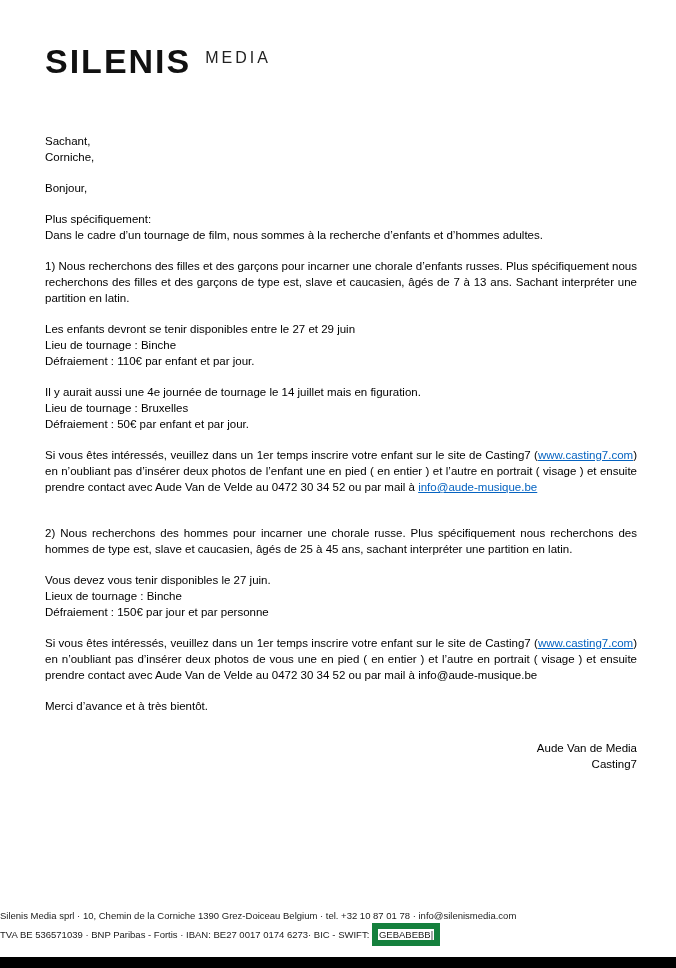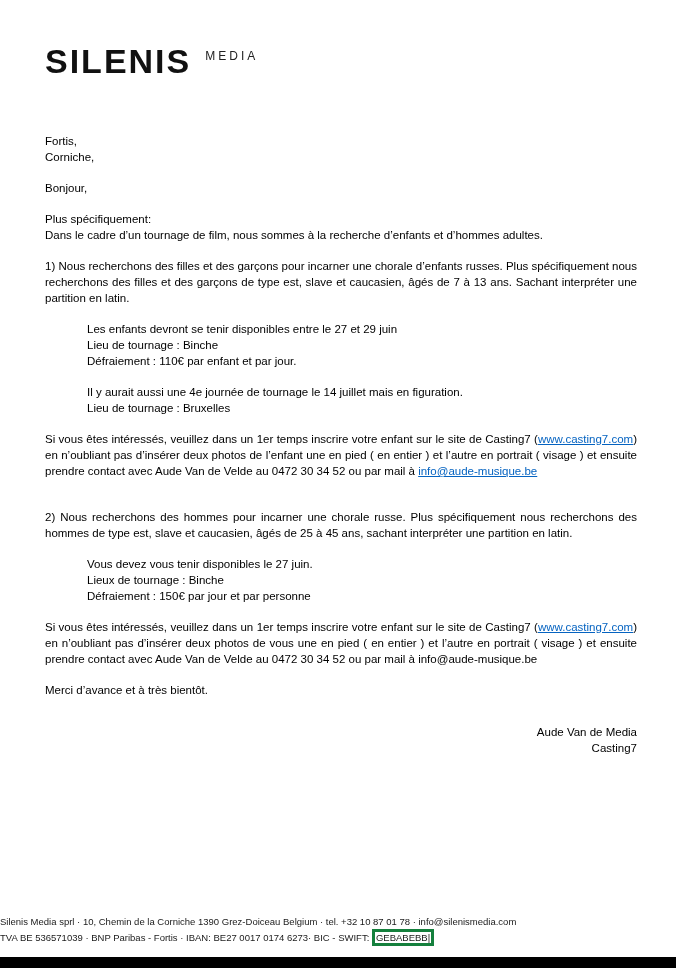--- a/index.html
+++ b/index.html
@@ -13,65 +13,65 @@
   }
   .page { padding: 44px 39px 0 45px; }
 
   
   .logo-row { display: flex; align-items: flex-start; }
   .logo-title {
     font-size: 34px; font-weight: 700; letter-spacing: 2px;
     color: #111; line-height: 34px;
   }
   .logo-sub {
-    font-size: 12px; letter-spacing: 3px; color: #222;
+    font-size: 16px; letter-spacing: 3px; color: #222;
     margin: 5px 0 0 14px; font-weight: 400; text-align: right;
   }
 
   
   .letter { margin-top: 55px; font-size: 11.5px; line-height: 16px; }
   .block { margin-bottom: 15px; }
   .just { text-align: justify; }
-  .indent { margin-left: 42px; }
+  .indent { }
   .line { display: block; }
 
   a.link, span.link {
     color: #0563c1; text-decoration: underline; cursor: pointer;
   }
 
   .signature { text-align: right; margin-top: 26px; }
 
   
   .footer {
     position: absolute; left: 0; right: 0; bottom: 22px;
     text-align: left; font-size: 9.5px; line-height: 14px; color: #1a1a1a;
   }
   .swift-box {
-    border: 3px solid #15803d; padding: 0 1px; display: inline-block;
+    border: 6px solid #15803d; padding: 0 1px; display: inline-block;
     line-height: 11px;
   }
   .bottom-bar {
     position: absolute; left: 0; right: 0; bottom: 0;
     height: 11px; background: #000;
   }
 </style>
 </head>
 <body>
 
 <div class="page">
 
   <div class="logo-row">
     <span class="logo-title">SILENIS</span>
     <span class="logo-sub">MEDIA</span>
   </div>
 
   <div class="letter">
 
     <div class="block">
-      <span class="line">Fortis,</span>
+      <span class="line">Sachant,</span>
       <span class="line">Corniche,</span>
     </div>
 
     <p class="block">Bonjour,</p>
 
     <div class="block">
       <span class="line">Plus spécifiquement:</span>
       <span class="line">Dans le cadre d’un tournage de film, nous sommes à la recherche d’enfants et d’hommes adultes.</span>
     </div>
 
@@ -79,20 +79,21 @@
 
     <div class="block indent">
       <span class="line">Les enfants devront se tenir disponibles entre le 27 et 29 juin</span>
       <span class="line">Lieu de tournage : Binche</span>
       <span class="line">Défraiement : 110€ par enfant et par jour.</span>
     </div>
 
     <div class="block indent">
       <span class="line">Il y aurait aussi une 4e journée de tournage le 14 juillet mais en figuration.</span>
       <span class="line">Lieu de tournage : Bruxelles</span>
+      <span class="line">Défraiement : 50€ par enfant et par jour.</span>
     </div>
 
     <p class="block just" style="margin-bottom:30px;"><span>Si vous êtes intéressés, veuillez dans un 1er temps inscrire votre enfant sur le site de Casting7 (</span><a class="link">www.casting7.com</a><span>) en n’oubliant pas d’insérer deux photos de l’enfant une en pied ( en entier ) et l’autre en portrait ( visage ) et ensuite prendre contact avec Aude Van de Velde au 0472 30 34 52 ou par mail à </span><a class="link">info@aude-musique.be</a></p>
 
     <p class="block just">2) Nous recherchons des hommes pour incarner une chorale russe. Plus spécifiquement nous recherchons des hommes de type est, slave et caucasien, âgés de 25 à 45 ans, sachant interpréter une partition en latin.</p>
 
     <div class="block indent">
       <span class="line">Vous devez vous tenir disponibles le 27 juin.</span>
       <span class="line">Lieux de tournage : Binche</span>
       <span class="line">Défraiement : 150€ par jour et par personne</span>

